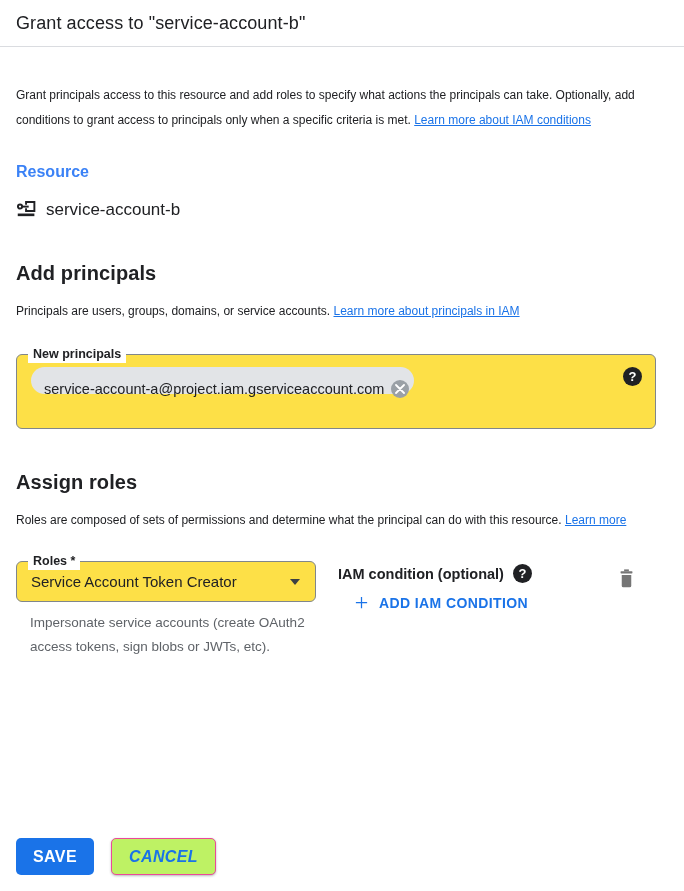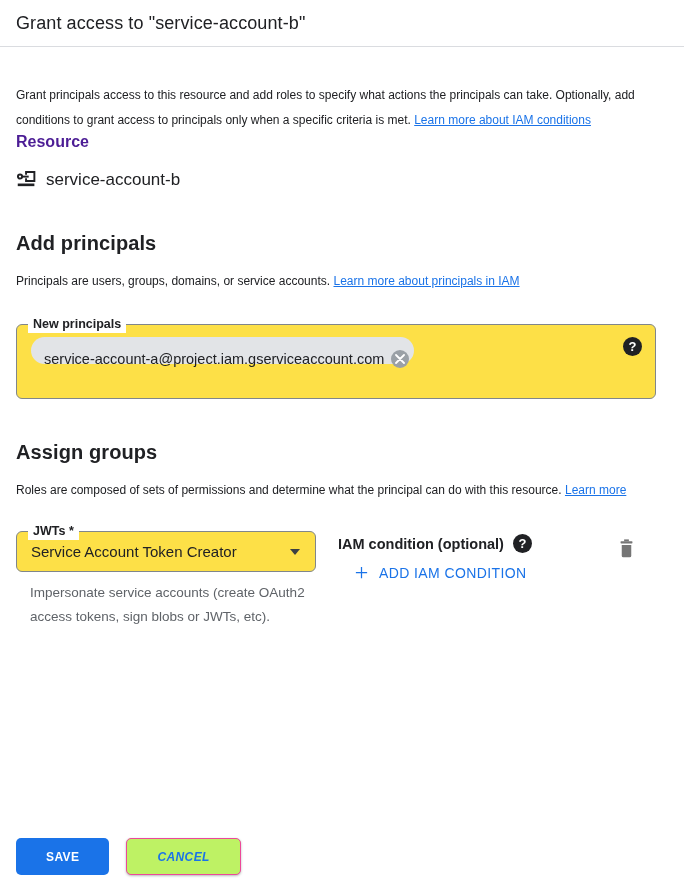--- a/index.html
+++ b/index.html
@@ -28,23 +28,24 @@
     line-height: 25px;
     color: #202124;
   }
   a.text-link {
     color: #1a73e8;
     text-decoration: underline;
     cursor: pointer;
   }
   .intro { margin-top: 36px; }
   .section-heading-sm {
+    margin-top: 30px;
     font-size: 16px;
     font-weight: 700;
-    color: #4c1d95;
+    color: #3b82f6;
   }
   .resource-row {
     margin-top: 18px;
     display: flex;
     align-items: center;
     gap: 9px;
   }
   .resource-name { font-size: 17px; color: #202124; }
   .section-heading-lg {
     margin-top: 42px;
@@ -160,21 +161,21 @@
     color: #202124;
   }
   .text-button {
     display: inline-flex;
     gap: 10px;
     background: none;
     border: none;
     color: #1a73e8;
     font-family: "Liberation Sans", sans-serif;
     font-size: 14px;
-    font-weight: 400;
+    font-weight: 700;
     letter-spacing: 0.4px;
     cursor: pointer;
     padding: 4px 6px;
   }
   .add-condition-btn { margin: 8px 0 0 10px; }
   .trash-btn {
     margin-left: auto;
     margin-right: 30px;
     margin-top: 5px;
     background: none;
@@ -188,24 +189,24 @@
     left: 16px;
     bottom: 16px;
     display: flex;
     gap: 17px;
     align-items: center;
   }
   .btn {
     height: 37px;
     border-radius: 5px;
     font-family: "Liberation Sans", sans-serif;
-    font-size: 12px;
+    font-size: 16px;
     font-weight: 700;
     letter-spacing: 0.4px;
-    padding: 0 30px;
+    padding: 0 17px;
     cursor: pointer;
   }
   .btn-primary {
     background: #1a73e8;
     color: #fff;
     border: none;
   }
   .btn-secondary {
     background: #bef264;
     color: #1a73e8;
@@ -252,29 +253,29 @@
       <span>service-account-a@project.iam.gserviceaccount.com</span>
       <span class="chip-close">
         <svg class="icon-svg" width="10" height="10" viewBox="0 0 10 10">
           <path d="M1 1 L9 9 M9 1 L1 9" stroke="#fff" stroke-width="1.8" stroke-linecap="round"></path>
         </svg>
       </span>
     </span>
     <span class="help-circle field-help">?</span>
   </div>
 
-  <h2 class="section-heading-lg">Assign groups</h2>
+  <h2 class="section-heading-lg">Assign roles</h2>
 
   <p class="body-text section-desc"><span>Roles are composed of sets of permissions and determine what the principal can do with this resource. </span><a class="text-link">Learn more</a></p>
 
   <div class="role-row">
 
     <div class="role-col">
       <div class="outlined-field role-select">
-        <span class="notch-label">JWTs *</span>
+        <span class="notch-label">Roles *</span>
         <span>Service Account Token Creator</span>
         <span class="dropdown-arrow"></span>
       </div>
       <p class="role-helper">Impersonate service accounts (create OAuth2 access tokens, sign blobs or JWTs, etc).</p>
     </div>
 
     <div class="condition-col">
       <div class="condition-label-row">
         <span>IAM condition (optional)</span>
         <span class="help-circle">?</span>

